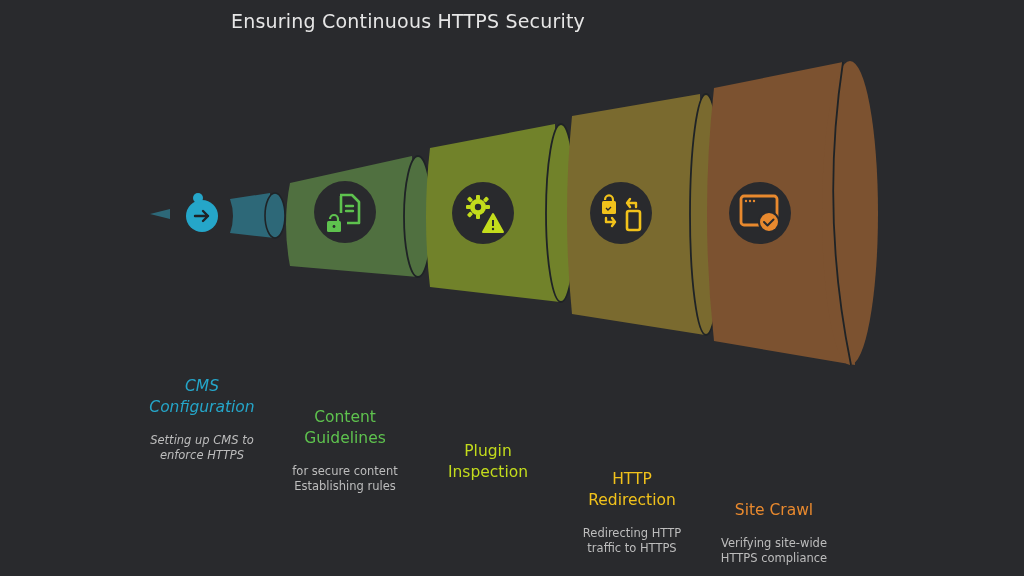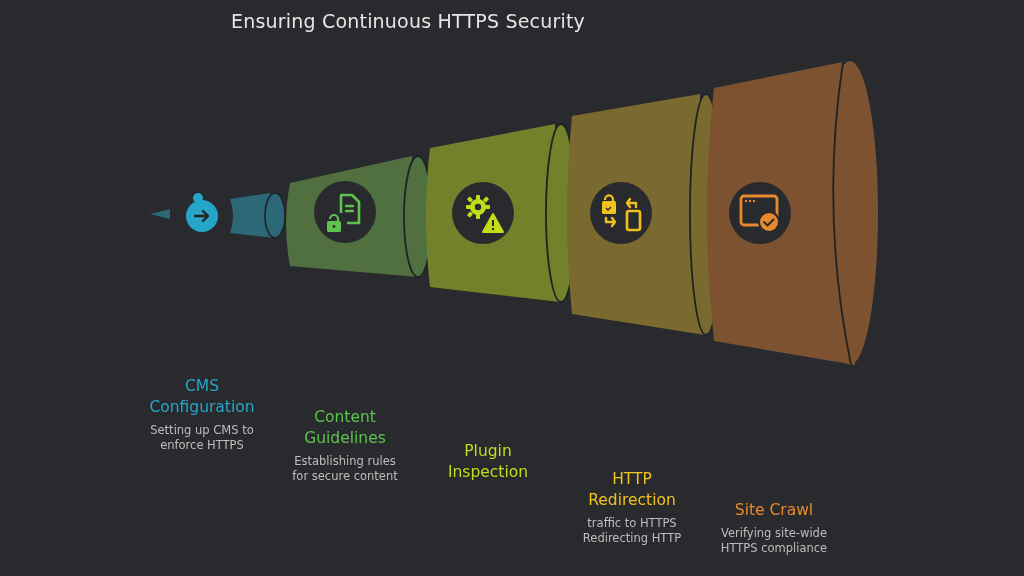--- a/index.html
+++ b/index.html
@@ -11,21 +11,21 @@
   }
   .title {
     position: absolute; left: 0; top: 10px; width: 816px;
     text-align: center; color: #e6e6e6; font-size: 19px; letter-spacing: 0.2px;
   }
   svg.funnel { position: absolute; left: 0; top: 0; }
   .stage {
     position: absolute; text-align: center; width: 170px;
   }
   .stage .name { font-size: 15.5px; line-height: 21px; }
-  .stage .desc { font-size: 11.5px; line-height: 15px; color: #bdbdbd; margin-top: 5px; }
+  .stage .desc { font-size: 11.5px; line-height: 15px; color: #bdbdbd; margin-top: 15px; }
 </style>
 </head>
 <body>
 
 <div class="title">Ensuring Continuous HTTPS Security</div>
 
 <svg class="funnel" width="1024" height="576" viewBox="0 0 1024 576">
 
   <polygon points="150,214 170,209 170,219" fill="#2d6878"></polygon>
 
@@ -101,59 +101,59 @@
     <rect x="741" y="196" width="36" height="29" rx="3" fill="none" stroke="#e8892e" stroke-width="2.8"></rect>
     <circle cx="746" cy="201" r="1.2" fill="#e8892e"></circle>
     <circle cx="750" cy="201" r="1.2" fill="#e8892e"></circle>
     <circle cx="754" cy="201" r="1.2" fill="#e8892e"></circle>
     <circle cx="769" cy="222" r="11" fill="#292a2d"></circle>
     <circle cx="769" cy="222" r="9" fill="#e8892e"></circle>
     <path d="M764,222 l3.5,3.5 l6,-6" stroke="#292a2d" stroke-width="2" fill="none" stroke-linecap="round" stroke-linejoin="round"></path>
   </g>
 </svg>
 
-<div class="stage" style="left:117px; top:376px;">
+<div class="stage" style="left:117px; top:376px;font-style:italic;">
   <div class="name" style="color:#25a6c9;">
     <div>CMS</div>
     <div>Configuration</div>
   </div>
   <div class="desc">
     <div>Setting up CMS to</div>
     <div>enforce HTTPS</div>
   </div>
 </div>
 
 <div class="stage" style="left:260px; top:407px;">
   <div class="name" style="color:#5ec24e;">
     <div>Content</div>
     <div>Guidelines</div>
   </div>
   <div class="desc">
+    <div>for secure content</div>
     <div>Establishing rules</div>
-    <div>for secure content</div>
   </div>
 </div>
 
 <div class="stage" style="left:403px; top:441px;">
   <div class="name" style="color:#c3dc1c;">
     <div>Plugin</div>
     <div>Inspection</div>
   </div>
   <div class="desc">
   </div>
 </div>
 
 <div class="stage" style="left:547px; top:469px;">
   <div class="name" style="color:#f1c21b;">
     <div>HTTP</div>
     <div>Redirection</div>
   </div>
   <div class="desc">
+    <div>Redirecting HTTP</div>
     <div>traffic to HTTPS</div>
-    <div>Redirecting HTTP</div>
   </div>
 </div>
 
 <div class="stage" style="left:689px; top:500px;">
   <div class="name" style="color:#e8892e;">
     <div>Site Crawl</div>
   </div>
   <div class="desc">
     <div>Verifying site-wide</div>
     <div>HTTPS compliance</div>

